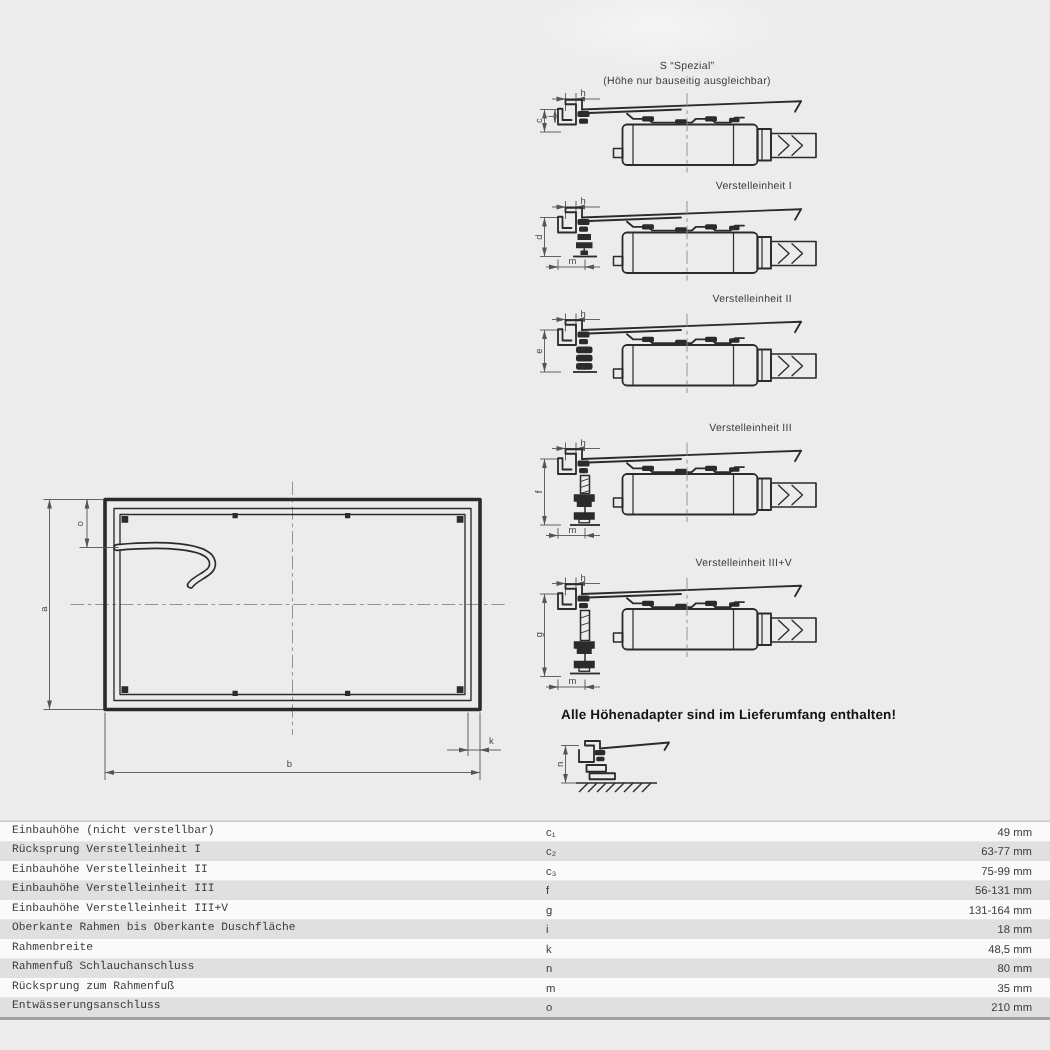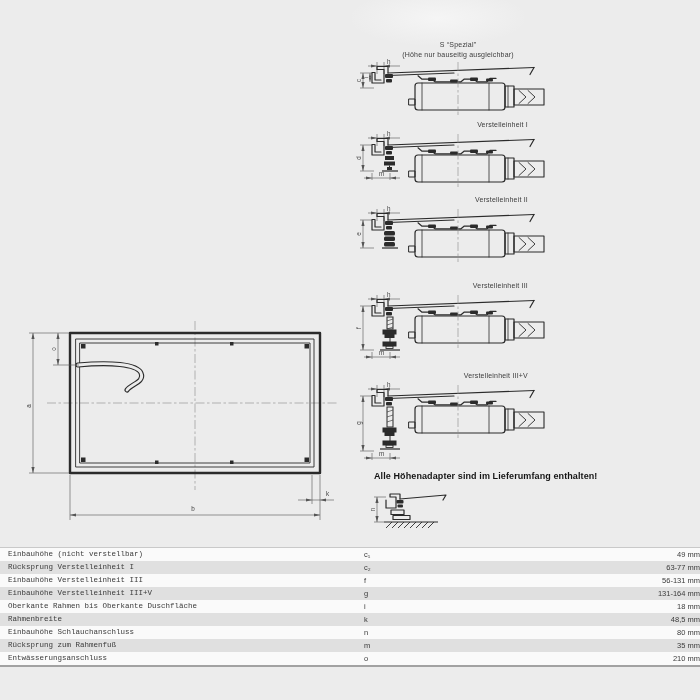--- a/index.html
+++ b/index.html
@@ -27,21 +27,21 @@
   .dim text{font-size:6.3px;fill:#444;font-family:"Liberation Sans",sans-serif;}
   .dim .t5{font-size:5.5px;}
   .cline{stroke:#8a8a8a;stroke-width:.6;stroke-dasharray:9 2.5 2.5 2.5;fill:none;}
   
   .spec-table{top:547px;left:0;width:700px;border-top:1px solid #c9c9c9;border-bottom:2px solid #a2a2a2;}
   .spec-row{display:flex;align-items:center;height:13px;font-size:7.5px;line-height:13px;position:relative;}
   .spec-row:nth-child(odd){background:#fafafa;}
   .spec-row:nth-child(even){background:#e0e0e0;}
   .spec-label{padding-left:8px;font-family:Liberation Mono, monospace;}
   .spec-symbol{position:absolute;left:364px;top:0;}
-  .spec-value{margin-left:auto;}
+  .spec-value{margin-left:auto;padding-right:12px;}
 </style>
 </head>
 <body>
 
 <svg width="0" height="0" style="position:absolute" aria-hidden="true">
   <defs>
     <g id="trap">
       <g class="lineart">
         <path d="M30,11 L176,5.5"></path>
         <path d="M30,13.5 L96,11"></path>
@@ -335,41 +335,46 @@
     <span class="spec-label">Einbauhöhe (nicht verstellbar)</span>
     <span class="spec-symbol">c₁</span>
     <span class="spec-value">49 mm</span>
   </div>
   <div class="spec-row">
     <span class="spec-label">Rücksprung Verstelleinheit I</span>
     <span class="spec-symbol">c₂</span>
     <span class="spec-value">63-77 mm</span>
   </div>
   <div class="spec-row">
+    <span class="spec-label">Einbauhöhe Verstelleinheit II</span>
+    <span class="spec-symbol">c₃</span>
+    <span class="spec-value">75-99 mm</span>
+  </div>
+  <div class="spec-row">
     <span class="spec-label">Einbauhöhe Verstelleinheit III</span>
     <span class="spec-symbol">f</span>
     <span class="spec-value">56-131 mm</span>
   </div>
   <div class="spec-row">
     <span class="spec-label">Einbauhöhe Verstelleinheit III+V</span>
     <span class="spec-symbol">g</span>
     <span class="spec-value">131-164 mm</span>
   </div>
   <div class="spec-row">
     <span class="spec-label">Oberkante Rahmen bis Oberkante Duschfläche</span>
     <span class="spec-symbol">i</span>
     <span class="spec-value">18 mm</span>
   </div>
   <div class="spec-row">
     <span class="spec-label">Rahmenbreite</span>
     <span class="spec-symbol">k</span>
     <span class="spec-value">48,5 mm</span>
   </div>
   <div class="spec-row">
-    <span class="spec-label">Einbauhöhe Schlauchanschluss</span>
+    <span class="spec-label">Rahmenfuß Schlauchanschluss</span>
     <span class="spec-symbol">n</span>
     <span class="spec-value">80 mm</span>
   </div>
   <div class="spec-row">
     <span class="spec-label">Rücksprung zum Rahmenfuß</span>
     <span class="spec-symbol">m</span>
     <span class="spec-value">35 mm</span>
   </div>
   <div class="spec-row">
     <span class="spec-label">Entwässerungsanschluss</span>

